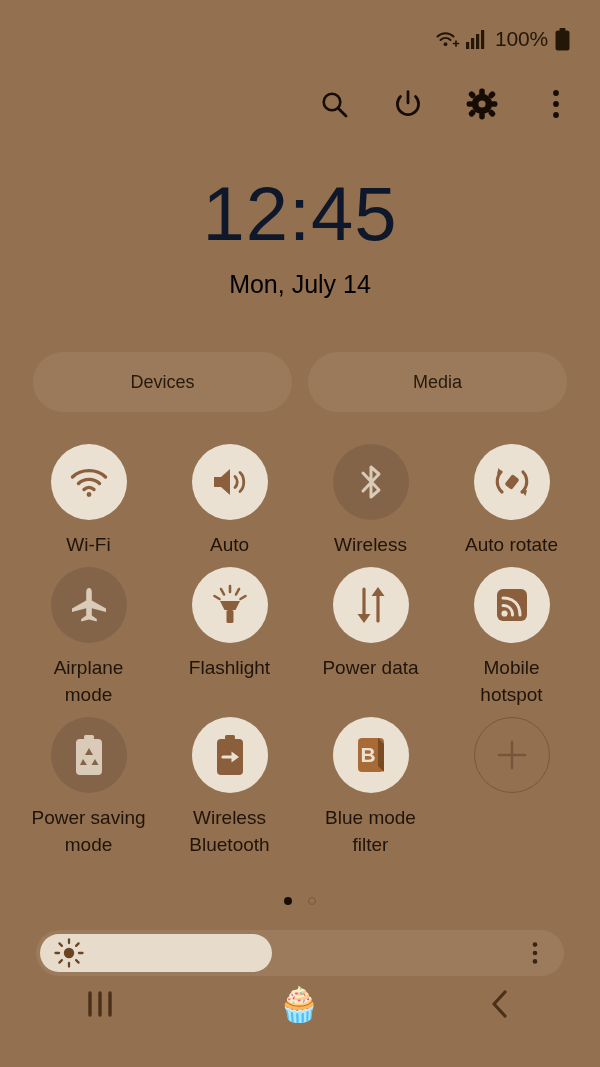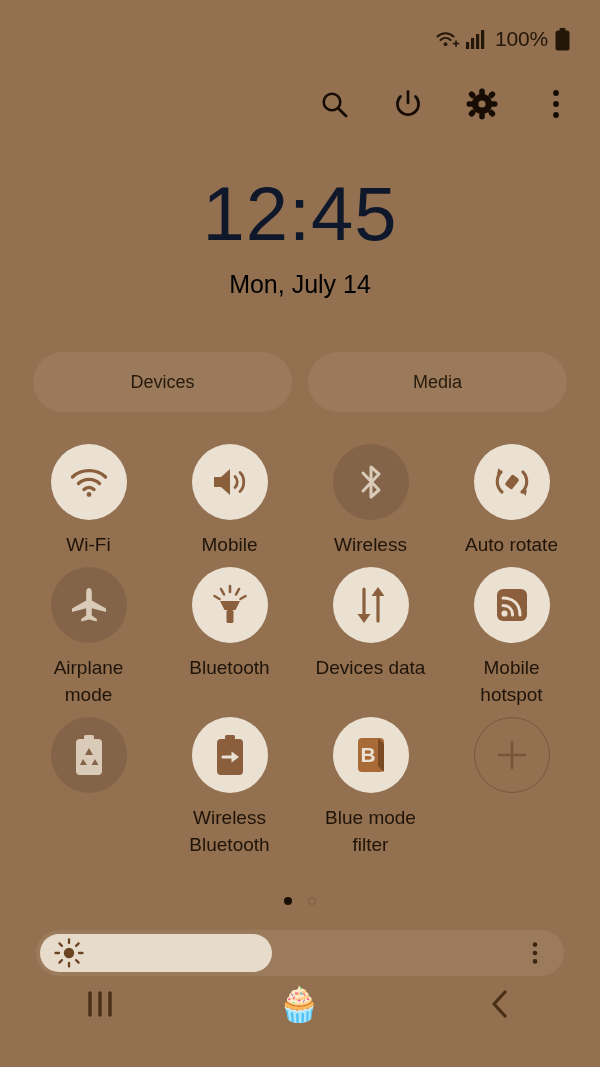--- a/index.html
+++ b/index.html
@@ -243,21 +243,21 @@
     <div class="qs-cell">
       <div class="qs-circle on">
         <svg width="40" height="36" viewBox="0 0 40 36">
           <path d="M4 13 H11 L20 5 V31 L11 23 H4 Z" fill="#8B5E3C"></path>
           <g fill="none" stroke="#8B5E3C" stroke-width="2.8" stroke-linecap="round">
             <path d="M25 12.5 C28 15.5 28 20.5 25 23.5"></path>
             <path d="M30 8.5 C35 13 35 23 30 27.5"></path>
           </g>
         </svg>
       </div>
-      <div class="qs-label">Mobile</div>
+      <div class="qs-label">Auto</div>
     </div>
 
     <div class="qs-cell">
       <div class="qs-circle off">
         <svg width="32" height="40" viewBox="0 0 32 40">
           <path d="M8 11 L24 28 L16 35 V5 L24 12 L8 29" fill="none" stroke="#D9CBB8" stroke-width="3" stroke-linejoin="round" stroke-linecap="round"></path>
         </svg>
       </div>
       <div class="qs-label">Wireless</div>
     </div>
@@ -293,35 +293,35 @@
             <path d="M18 2 V8"></path>
             <path d="M9 5 L12 10.5"></path>
             <path d="M27 5 L24 10.5"></path>
             <path d="M2.5 12 L7.5 15"></path>
             <path d="M33.5 12 L28.5 15"></path>
           </g>
           <path d="M8 17 H28 L23.5 26 H12.5 Z" fill="#8B5E3C"></path>
           <rect x="14.5" y="26" width="7" height="13" rx="1.6" fill="#8B5E3C"></rect>
         </svg>
       </div>
-      <div class="qs-label">Bluetooth</div>
+      <div class="qs-label">Flashlight</div>
     </div>
 
     <div class="qs-cell">
       <div class="qs-circle on">
         <svg width="38" height="40" viewBox="0 0 38 40">
           <g stroke="#8B5E3C" stroke-width="3.2" stroke-linecap="round" fill="none">
             <path d="M12 4 V33"></path>
             <path d="M26 36 V7"></path>
           </g>
           <path d="M12 38 L5.5 29 H18.5 Z" fill="#8B5E3C"></path>
           <path d="M26 2 L32.5 11 H19.5 Z" fill="#8B5E3C"></path>
         </svg>
       </div>
-      <div class="qs-label">Devices data</div>
+      <div class="qs-label">Power data</div>
     </div>
 
     <div class="qs-cell">
       <div class="qs-circle on">
         <svg width="40" height="40" viewBox="0 0 40 40">
           <rect x="5" y="4" width="30" height="32" rx="6" fill="#8B5E3C"></rect>
           <circle cx="12.5" cy="28.5" r="3.1" fill="#EBE1D3"></circle>
           <g fill="none" stroke="#EBE1D3" stroke-width="3" stroke-linecap="round">
             <path d="M11 20.5 C17 20.5 20.5 24.5 20.5 30"></path>
             <path d="M11 13 C21.5 13 28 19.5 28 30"></path>
@@ -334,20 +334,21 @@
     <div class="qs-cell">
       <div class="qs-circle off">
         <svg width="34" height="42" viewBox="0 0 34 42">
           <rect x="12" y="1" width="10" height="4.5" rx="1.6" fill="#D9CBB8"></rect>
           <rect x="4" y="5" width="26" height="36" rx="4" fill="#D9CBB8"></rect>
           <path d="M17 14 L21 21 H13 Z" fill="#836449"></path>
           <path d="M11 25 L15 31 H8 Z" fill="#836449"></path>
           <path d="M23 25 L26.5 31 H19.5 Z" fill="#836449"></path>
         </svg>
       </div>
+      <div class="qs-label">Power saving mode</div>
     </div>
 
     <div class="qs-cell">
       <div class="qs-circle on">
         <svg width="34" height="42" viewBox="0 0 34 42">
           <rect x="12" y="1" width="10" height="4.5" rx="1.6" fill="#8B5E3C"></rect>
           <rect x="4" y="5" width="26" height="36" rx="4" fill="#8B5E3C"></rect>
           <g stroke="#EBE1D3" stroke-width="3.2" stroke-linecap="round" fill="none">
             <path d="M10 23 H21"></path>
           </g>

